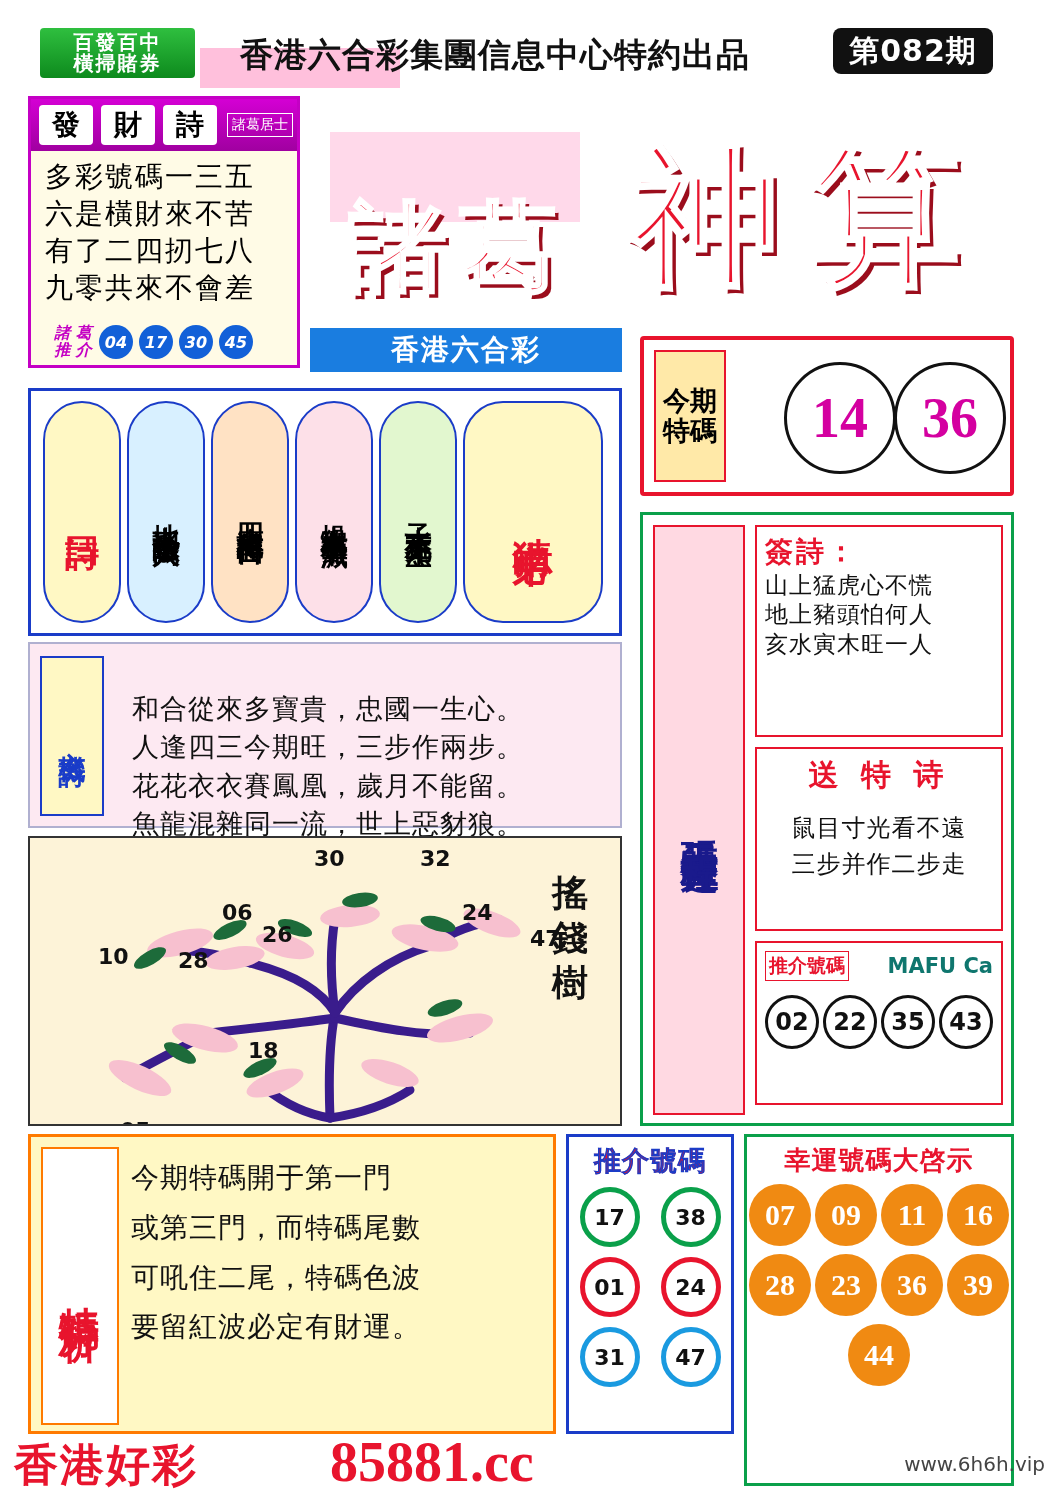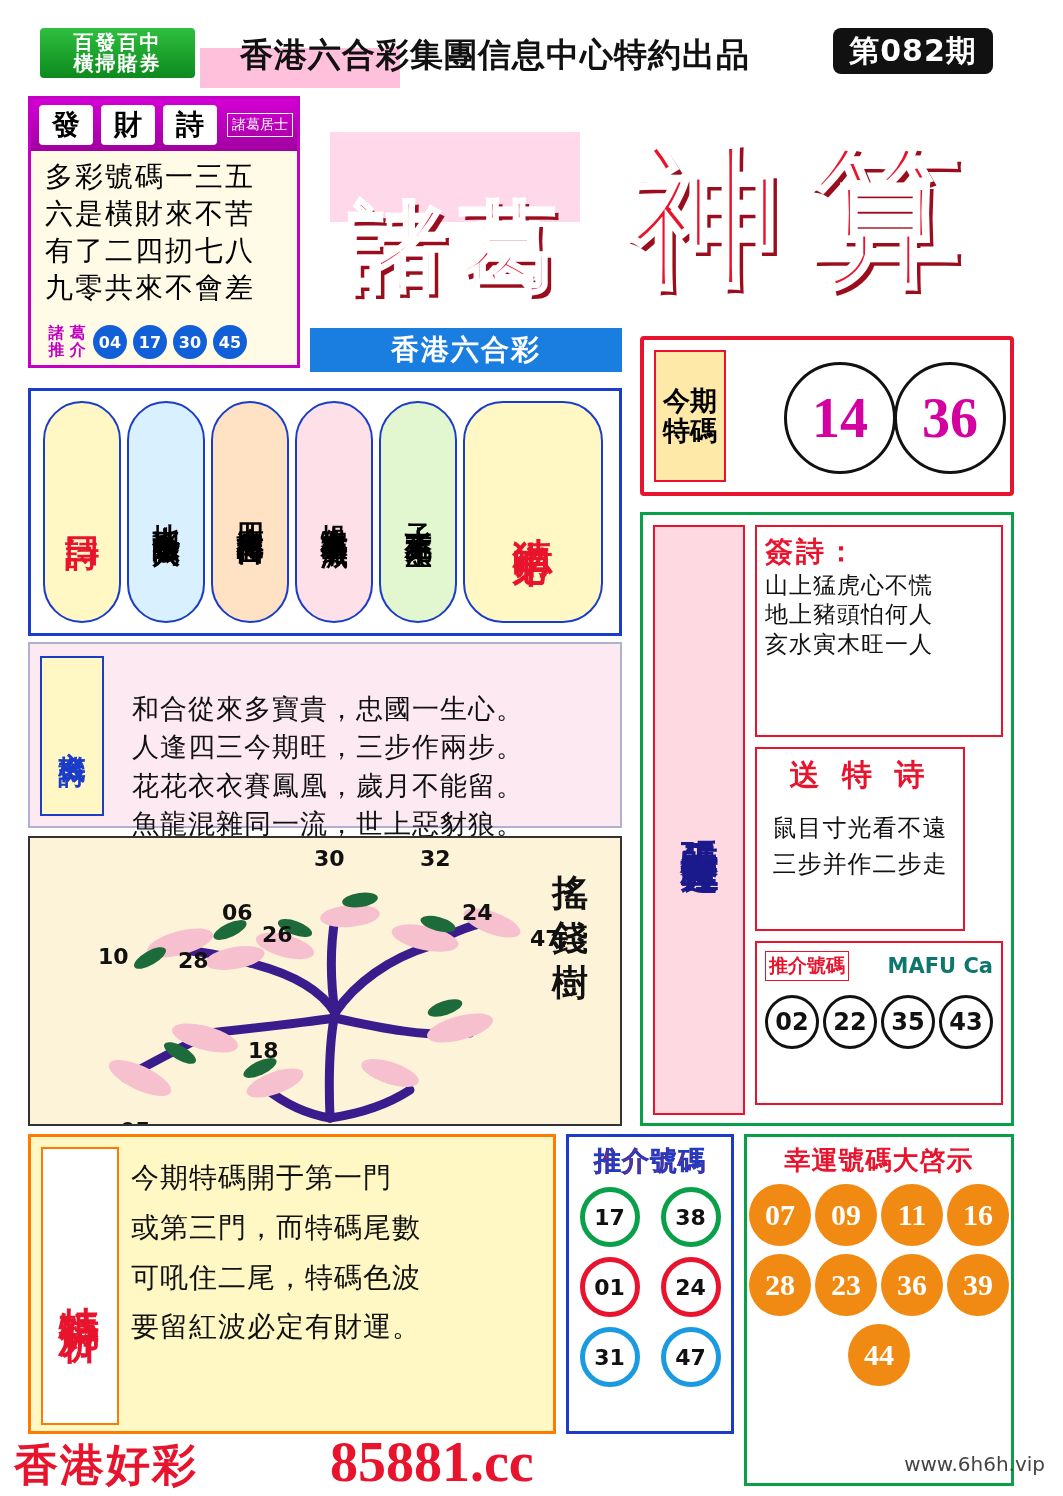--- a/index.html
+++ b/index.html
@@ -44,21 +44,21 @@
   .poem-head .ch{
     width:54px;height:40px;margin-left:8px;background:#fff;border-radius:4px;
     color:#000;font-size:28px;font-weight:bold;display:flex;align-items:center;justify-content:center;
   }
   .poem-head .sub{
     margin-left:10px;color:#fff;font-size:14px;border:1px solid #fff;padding:3px 4px;
     line-height:1.1;text-align:center;
   }
   .poem-lines{position:absolute;left:14px;top:60px;width:250px;}
   .poem-lines div{font-size:28px;color:#000;line-height:1.32;letter-spacing:2px;font-weight:500;}
-  .poem-rec{position:absolute;left:10px;top:220px;width:256px;height:46px;display:flex;align-items:center;}
+  .poem-rec{position:absolute;left:16px;top:220px;width:256px;height:46px;display:flex;align-items:center;font-style:italic;}
   .poem-rec .lbl{
     color:#c400c4;font-size:19px;font-weight:bold;line-height:1.05;width:52px;text-align:center;
   }
   .poem-rec .lbl small{display:block;}
   .ball{
     display:inline-flex;align-items:center;justify-content:center;
     width:34px;height:34px;border-radius:50%;color:#fff;font-size:16px;font-weight:bold;margin-right:6px;
   }
   .ball.blue{background:#1260d8;}
 
@@ -161,21 +161,21 @@
     display:flex;align-items:center;justify-content:center;
     font-size:38px;font-weight:bold;color:#1a1a8c;letter-spacing:2px;
   }
   .qs-box{
     position:absolute;left:112px;top:10px;width:248px;height:212px;
     border:2px solid #e8142d;background:#fff;box-sizing:border-box;padding:6px 8px;
   }
   .qs-title{font-size:28px;font-weight:bold;color:#e8142d;letter-spacing:3px;}
   .qs-box .ln{font-size:23px;line-height:1.28;color:#111;letter-spacing:1px;}
   .st-box{
-    position:absolute;left:112px;top:232px;width:210px;height:184px;
+    position:absolute;left:112px;top:232px;width:248px;height:184px;
     border:2px solid #e8142d;background:#fff;box-sizing:border-box;padding:6px 8px;
   }
   .st-title{font-size:30px;font-weight:bold;color:#e8142d;letter-spacing:6px;text-align:center;}
   .st-box .ln{font-size:24px;line-height:1.5;color:#111;letter-spacing:1px;text-align:center;}
   .rec-box{
     position:absolute;left:112px;top:426px;width:248px;height:164px;
     border:2px solid #e8142d;background:#fff;box-sizing:border-box;padding:8px;
   }
   .rec-head{display:flex;align-items:center;justify-content:space-between;}
   .rec-head .r1{font-size:19px;font-weight:bold;color:#e8142d;border:1px solid #e8142d;padding:1px 3px;}

